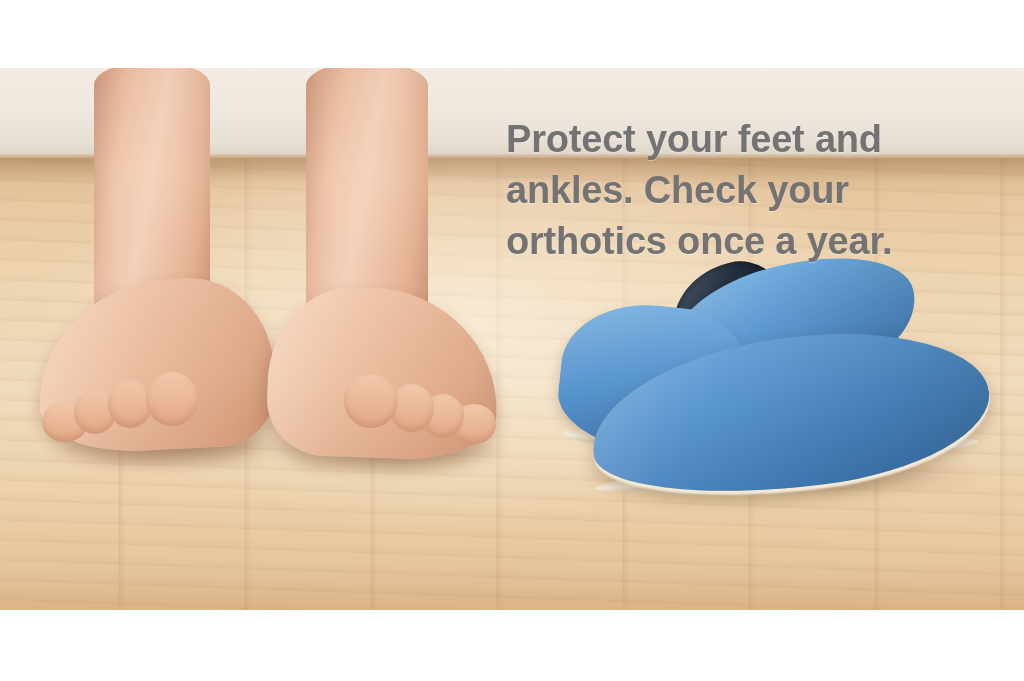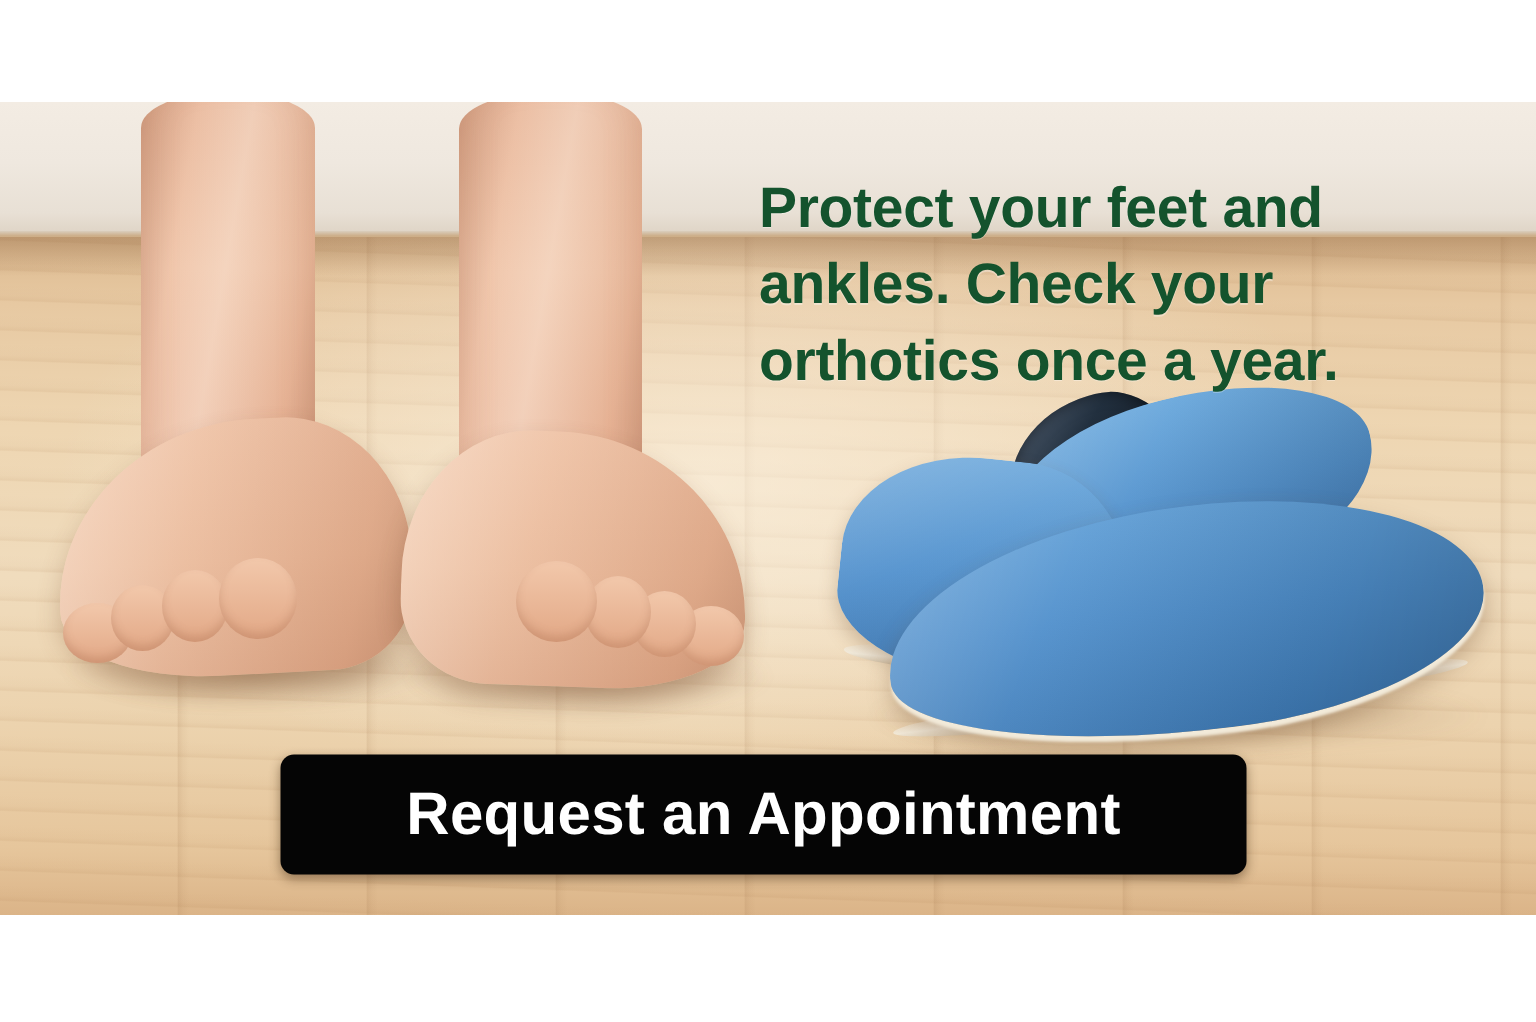--- a/index.html
+++ b/index.html
@@ -281,21 +281,21 @@
     position: absolute;
     left: 506px;
     top: 46px;
     width: 446px;
     margin: 0;
     font-family: "Liberation Sans", sans-serif;
     font-weight: bold;
     font-size: 38px;
     line-height: 51px;
     letter-spacing: -0.2px;
-    color: #14532d;
+    color: #737373;
     text-shadow: 0 1px 0 rgba(255,255,255,.35);
   }
 
   
   #cta-button {
     position: absolute;
     left: 187px;
     top: 435px;
     width: 644px;
     height: 80px;
@@ -351,16 +351,15 @@
       <div class="insole-heel-wedge"></div>
       <div class="insole-upper-tail"></div>
       <div class="insole-stand-rim"></div>
       <div class="insole-stand"></div>
       <div class="insole-flat-rim"></div>
       <div class="insole-flat"></div>
     </div>
 
     <h1 id="headline">Protect your feet and ankles. Check your orthotics once a year.</h1>
 
-    <button id="cta-button">Request an Appointment</button>
 
   </div>
 </div>
 
 </body></html>

